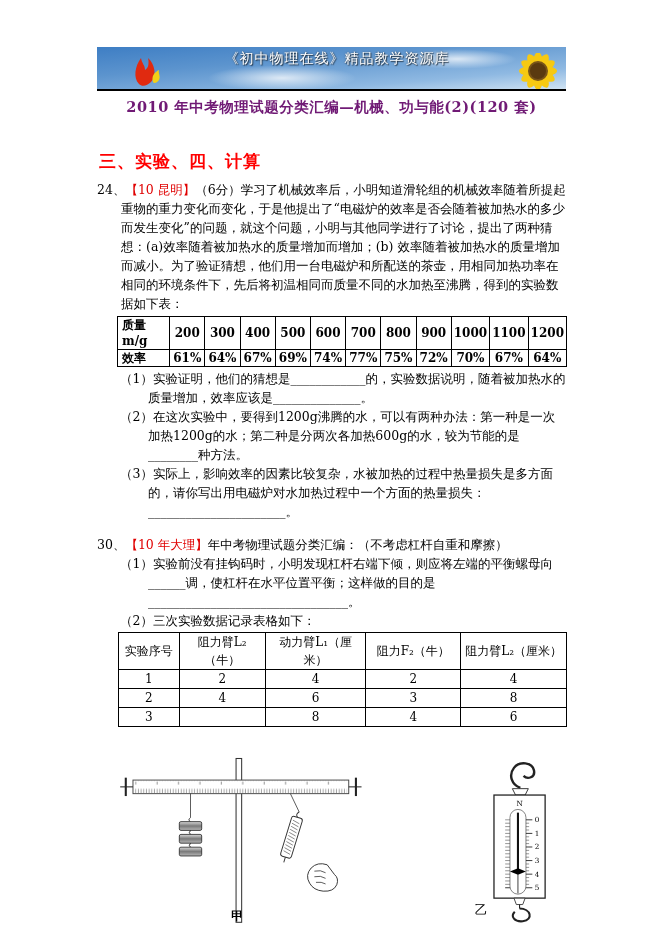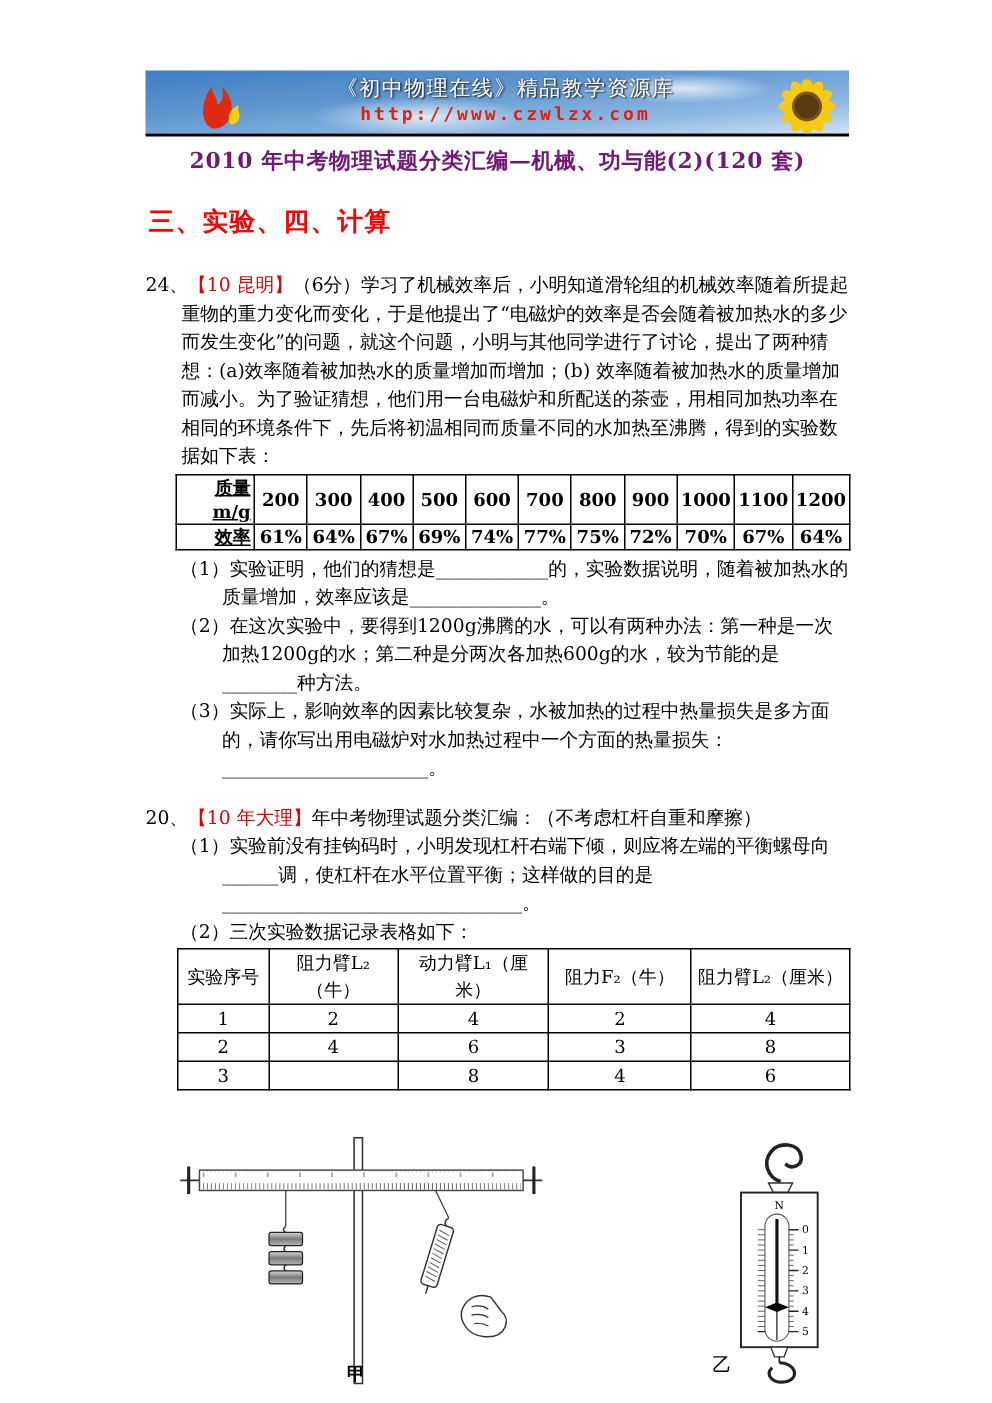--- a/index.html
+++ b/index.html
@@ -15,33 +15,33 @@
   .banner .c2{left:300px;top:2px;width:120px;height:20px;}
   .banner-logo{position:absolute;left:28px;top:3px;width:44px;height:38px;}
   .banner-text{position:absolute;left:90px;top:3px;width:300px;text-align:center;}
   .site-title{font-size:14px;font-weight:normal;color:#fff;text-shadow:1px 1px 1px #234,0 0 2px #456;letter-spacing:1px;white-space:nowrap;}
   .site-url{font-size:12px;font-weight:bold;color:#e02010;font-family:"DejaVu Sans Mono","Liberation Mono",monospace;letter-spacing:2px;margin-top:1px;}
   .sunflower{position:absolute;right:8px;top:6px;width:40px;height:36px;}
 
   
   .doc-title{position:absolute;left:97px;top:98px;width:469px;text-align:center;
     font-size:14.5px;font-weight:bold;color:#701a75;letter-spacing:.5px;}
-  .section-heading{position:absolute;left:99px;top:136px;font-size:17px;font-weight:bold;color:#f00;letter-spacing:1px;}
+  .section-heading{position:absolute;left:99px;top:150px;font-size:17px;font-weight:bold;color:#f00;letter-spacing:1px;}
 
   
   .content{position:absolute;left:97px;top:180px;width:470px;font-size:12.5px;line-height:19px;}
   .hang{padding-left:24px;text-indent:-24px;margin:0;}
   .sub{padding-left:51px;text-indent:-28px;margin:0;}
   .red{color:#e00000;font-weight:normal;}
 
   table{border-collapse:collapse;font-size:12px;}
   td,th{border:1px solid #000;text-align:center;padding:0 2px;height:16px;line-height:16px;font-weight:normal;}
   .t1{margin:3px 0 2px 20px;}
   .t1 td{font-weight:bold;height:16px;}
-  .t1 .lbl{text-align:right;padding-left:4px;width:62px;text-decoration:underline;}
+  .t1 .lbl{text-align:left;padding-left:4px;width:62px;}
   .t1 .num{width:32px;}
   .t2{margin:2px 0 4px 21px;}
   .t2 td{height:18px;line-height:18px;}
 
   .q-gap{height:14px;}
   .figures{display:flex;align-items:flex-start;margin:6px 0 0 16px;}
   .fig-jia{width:336px;height:214px;}
   .fig-yi{width:122px;height:212px;margin-left:88px;}
 </style>
 </head>
@@ -51,21 +51,20 @@
 
   <div class="banner">
     <div class="cloud c1"></div>
     <div class="cloud c2"></div>
     <svg class="banner-logo" viewBox="0 0 44 38">
       <path d="M14 34 C8 28 10 16 16 8 C17 14 20 15 20 20 C24 18 24 12 23 8 C30 14 32 26 26 32 C22 36 17 37 14 34 Z" fill="#e02a10"></path>
       <path d="M28 32 C26 26 30 22 34 20 C33 24 36 26 34 30 C32 33 29 34 28 32 Z" fill="#f2d018"></path>
     </svg>
     <div class="banner-text">
       <div class="site-title">《初中物理在线》精品教学资源库</div>
-      <div class="site-url">http://www.czwlzx.com</div>
     </div>
     <svg class="sunflower" viewBox="0 0 40 36">
       <g transform="translate(20,18)">
         <g fill="#f6c912">
           <ellipse rx="19" ry="6" transform="rotate(0)"></ellipse>
             <ellipse rx="19" ry="6" transform="rotate(30)"></ellipse>
           <ellipse rx="19" ry="6" transform="rotate(60)"></ellipse>
             <ellipse rx="19" ry="6" transform="rotate(90)"></ellipse>
           <ellipse rx="19" ry="6" transform="rotate(120)"></ellipse>
             <ellipse rx="19" ry="6" transform="rotate(150)"></ellipse>
@@ -115,21 +114,21 @@
       </tr>
     </tbody>
       </table>
 
     <p class="sub">（1）实验证明，他们的猜想是____________的，实验数据说明，随着被加热水的质量增加，效率应该是______________。</p>
     <p class="sub">（2）在这次实验中，要得到1200g沸腾的水，可以有两种办法：第一种是一次加热1200g的水；第二种是分两次各加热600g的水，较为节能的是________种方法。</p>
     <p class="sub">（3）实际上，影响效率的因素比较复杂，水被加热的过程中热量损失是多方面的，请你写出用电磁炉对水加热过程中一个方面的热量损失：______________________。</p>
 
     <div class="q-gap"></div>
 
-    <p class="hang"><span>20、</span><span class="red">【10 年大理】</span><span>年中考物理试题分类汇编：（不考虑杠杆自重和摩擦）</span></p>
+    <p class="hang"><span>30、</span><span class="red">【10 年大理】</span><span>年中考物理试题分类汇编：（不考虑杠杆自重和摩擦）</span></p>
     <p class="sub">（1）实验前没有挂钩码时，小明发现杠杆右端下倾，则应将左端的平衡螺母向______调，使杠杆在水平位置平衡；这样做的目的是________________________________。</p>
     <p class="sub">（2）三次实验数据记录表格如下：</p>
 
     <table class="t2">
       <tbody>
           <tr>
         <td style="width:62px">实验序号</td>
         <td style="width:88px">阻力臂L₂（牛）</td>
         <td style="width:106px">动力臂L₁（厘米）</td>
         <td style="width:98px">阻力F₂（牛）</td>

